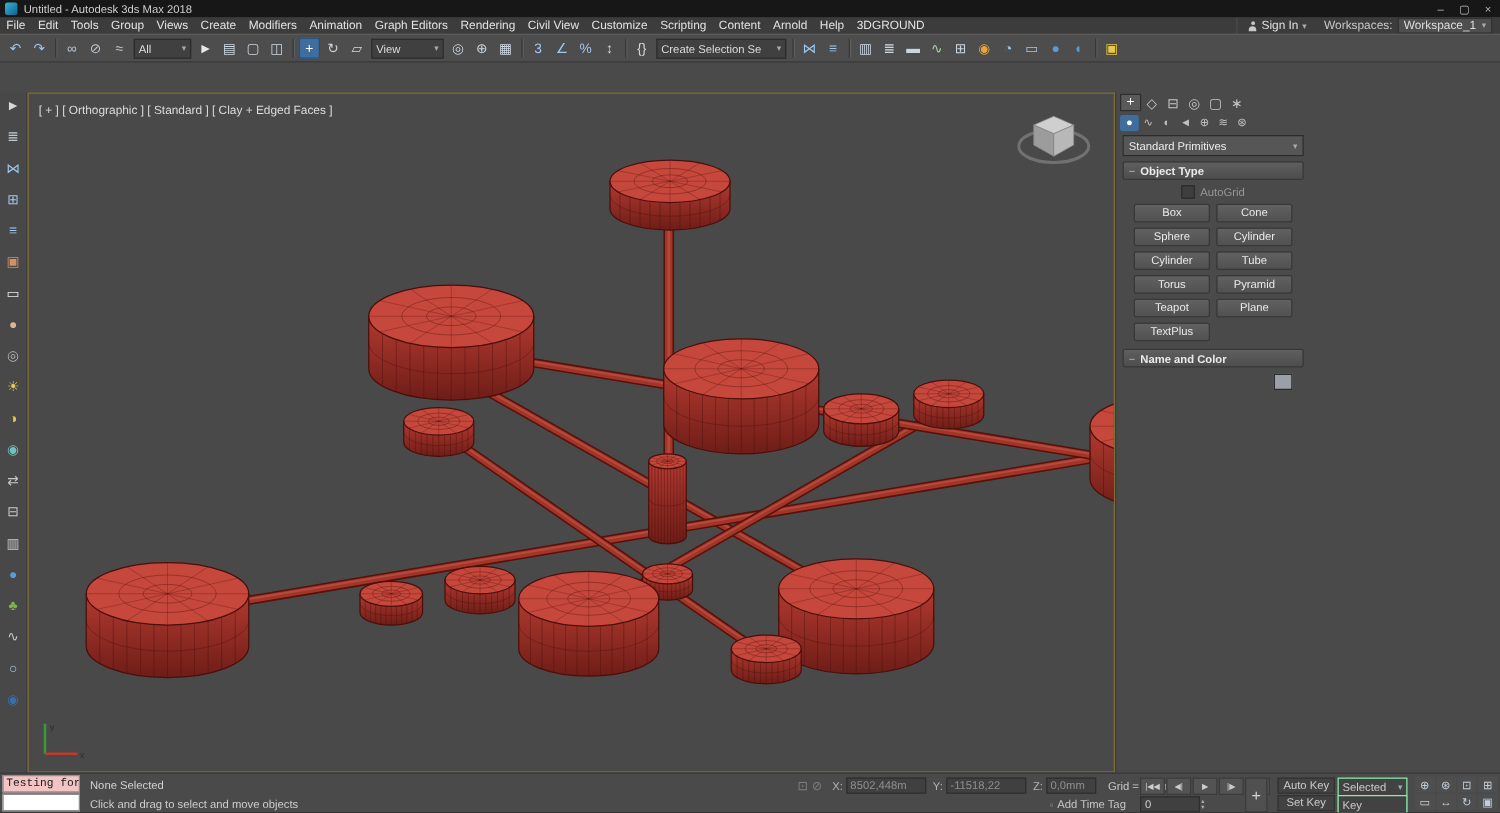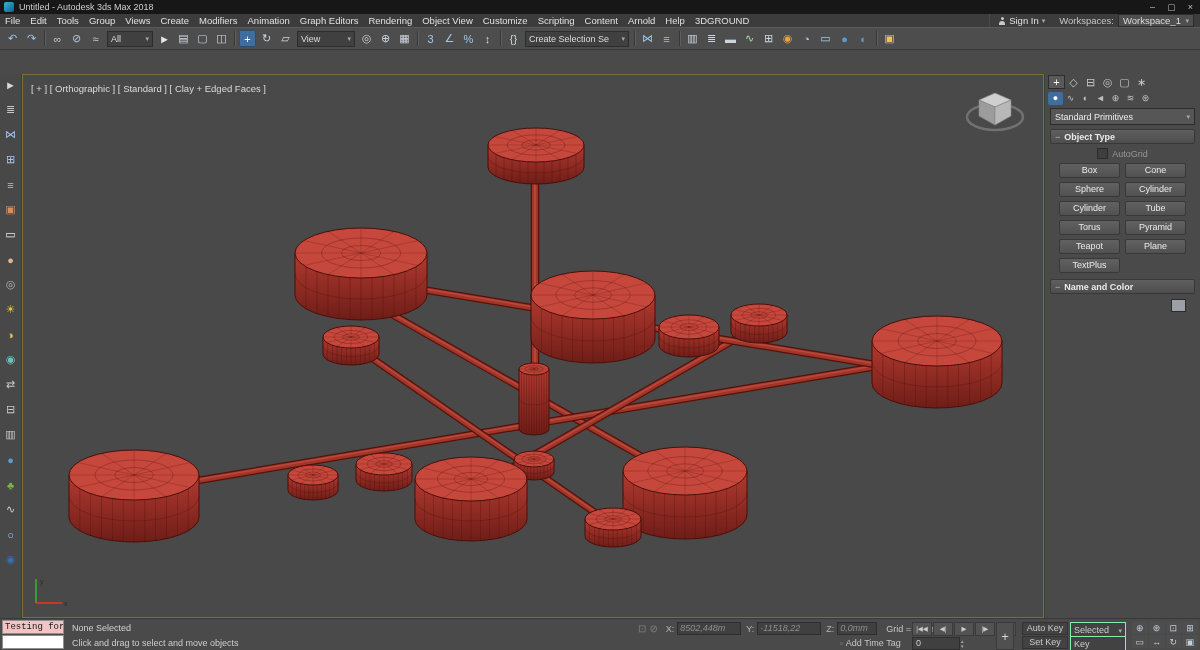--- a/index.html
+++ b/index.html
@@ -49,21 +49,21 @@
               border-bottom:1px solid #393939;display:flex;align-items:center;padding-left:6px;
               color:#d0d0d0;font-size:9.5px;}
 
   
   .main{position:absolute;top:74px;left:0;width:1200px;height:544px;display:flex;}
   .left-toolbar{width:22px;background:#484848;border-right:1px solid #3d3d3d;display:flex;
                 flex-direction:column;align-items:center;padding-top:2px;box-sizing:border-box;}
   .lt-icon{width:18px;height:17px;margin-bottom:8px;display:flex;align-items:center;
            justify-content:center;font-size:11px;}
 
-  .viewport{position:relative;width:1022px;height:544px;background:#494949;
+  .viewport{position:relative;width:870px;height:544px;background:#494949;
             border:1px solid #7d6e33;box-sizing:border-box;overflow:hidden;}
   #scene-svg{position:absolute;left:0;top:0;width:1020px;height:542px;}
   .vp-label{position:absolute;top:8px;left:8px;color:#dcdcdc;font-size:9.5px;}
   .vp-stats{position:absolute;top:24px;left:8px;font-size:9px;line-height:11px;}
   .stats-label{display:inline-block;width:32px;}
   .stats-orange{color:#e09a3c;}
   .stats-yellow{color:#e6d448;}
   .fps-line{margin-top:9px;}
   .viewcube{position:absolute;top:10px;right:16px;width:64px;height:56px;}
   .axis-gizmo{position:absolute;bottom:8px;left:8px;width:40px;height:36px;}
@@ -99,21 +99,21 @@
                  font-family:"Liberation Mono",monospace;font-size:9px;line-height:12px;
                  padding-left:2px;color:#1a1a1a;overflow:hidden;white-space:nowrap;}
   .listener-line.pink{background:#f2c4c4;}
   .listener-line.white{background:#ffffff;}
   .status-sel{position:absolute;left:72px;top:4px;color:#d2d2d2;}
   .status-prompt{position:absolute;left:72px;top:19px;color:#cecece;text-align:right;}
   .xyz{position:absolute;left:638px;top:3px;display:flex;align-items:center;}
   .sb-mini{color:#7e7e7e;font-size:10px;margin-right:3px;}
   .coord-label{color:#b5b5b5;margin:0 3px 0 5px;}
   .coord-field{height:11px;background:#404040;border:1px solid #2e2e2e;color:#8f8f8f;
-               padding:0 2px;line-height:11px;overflow:hidden;white-space:nowrap;font-style:italic;}
+               padding:0 2px;line-height:11px;overflow:hidden;white-space:nowrap;}
   .grid-text{margin-left:9px;color:#c8c8c8;}
   .timetag{position:absolute;left:840px;top:19px;display:flex;align-items:center;color:#c6c6c6;}
   .timetag-icon{color:#9a9a9a;margin-right:3px;font-size:8px;}
   .playback{position:absolute;left:912px;top:3px;display:flex;}
   .pb-btn{min-width:14px;height:12px;background:#535353;border:1px solid #3a3a3a;color:#cccccc;
           font-size:6.5px;display:flex;align-items:center;justify-content:center;padding:0 2px;margin-right:1px;}
   .framebox{position:absolute;left:912px;top:18px;display:flex;align-items:center;}
   .frame-field{width:40px;height:11px;background:#404040;border:1px solid #2e2e2e;color:#cfcfcf;
                line-height:11px;padding:0 3px;}
   .spinners{display:flex;flex-direction:column;margin-left:1px;color:#b0b0b0;font-size:5px;line-height:5px;}
@@ -149,21 +149,21 @@
         <span class="menu-item">File</span>
         <span class="menu-item">Edit</span>
         <span class="menu-item">Tools</span>
         <span class="menu-item">Group</span>
         <span class="menu-item">Views</span>
         <span class="menu-item">Create</span>
         <span class="menu-item">Modifiers</span>
         <span class="menu-item">Animation</span>
         <span class="menu-item">Graph Editors</span>
         <span class="menu-item">Rendering</span>
-        <span class="menu-item">Object View</span>
+        <span class="menu-item">Civil View</span>
         <span class="menu-item">Customize</span>
         <span class="menu-item">Scripting</span>
         <span class="menu-item">Content</span>
         <span class="menu-item">Arnold</span>
         <span class="menu-item">Help</span>
         <span class="menu-item">3DGROUND</span>
       </div>
     <div class="menubar-right">
       <div class="signin">
         <span class="person-icon"></span>

